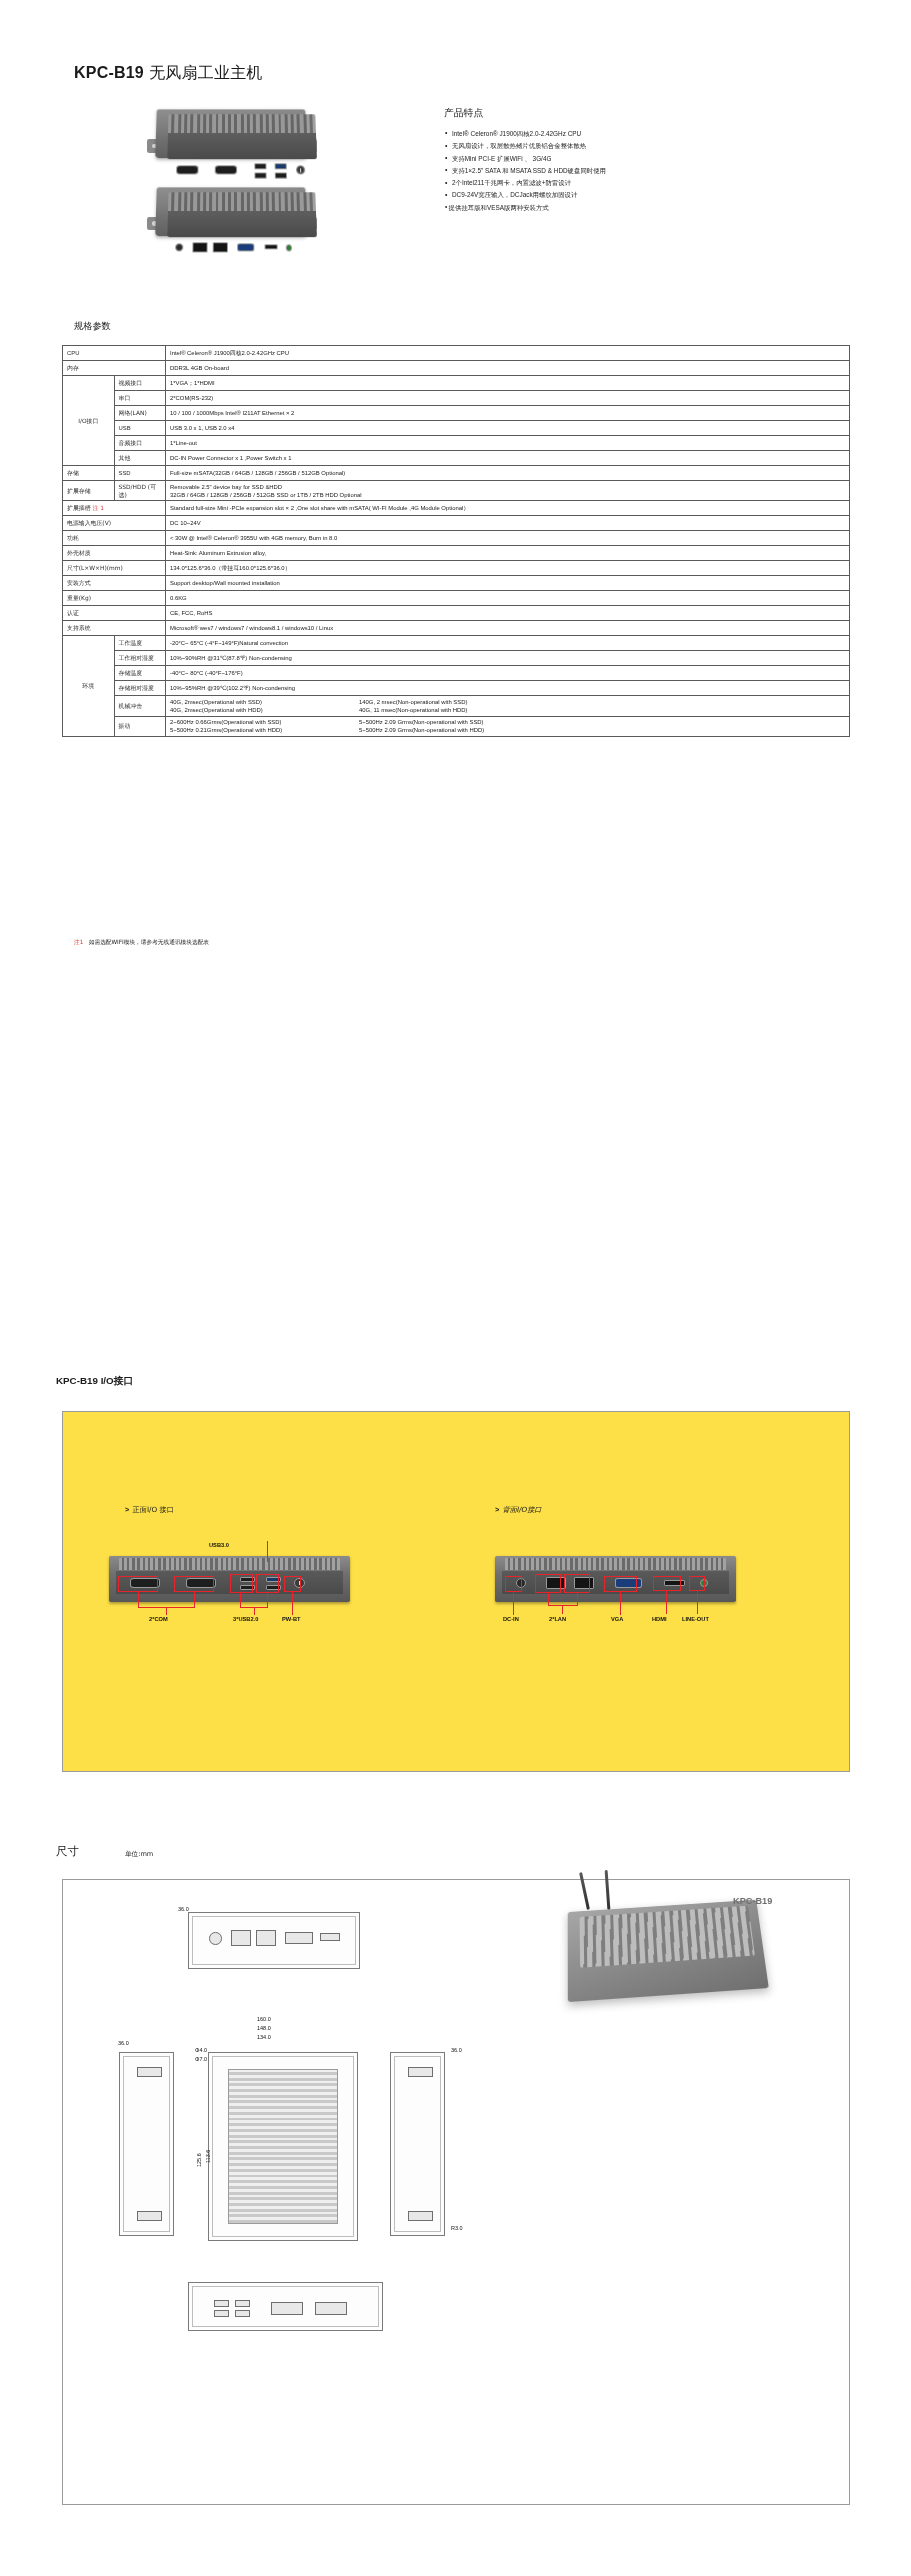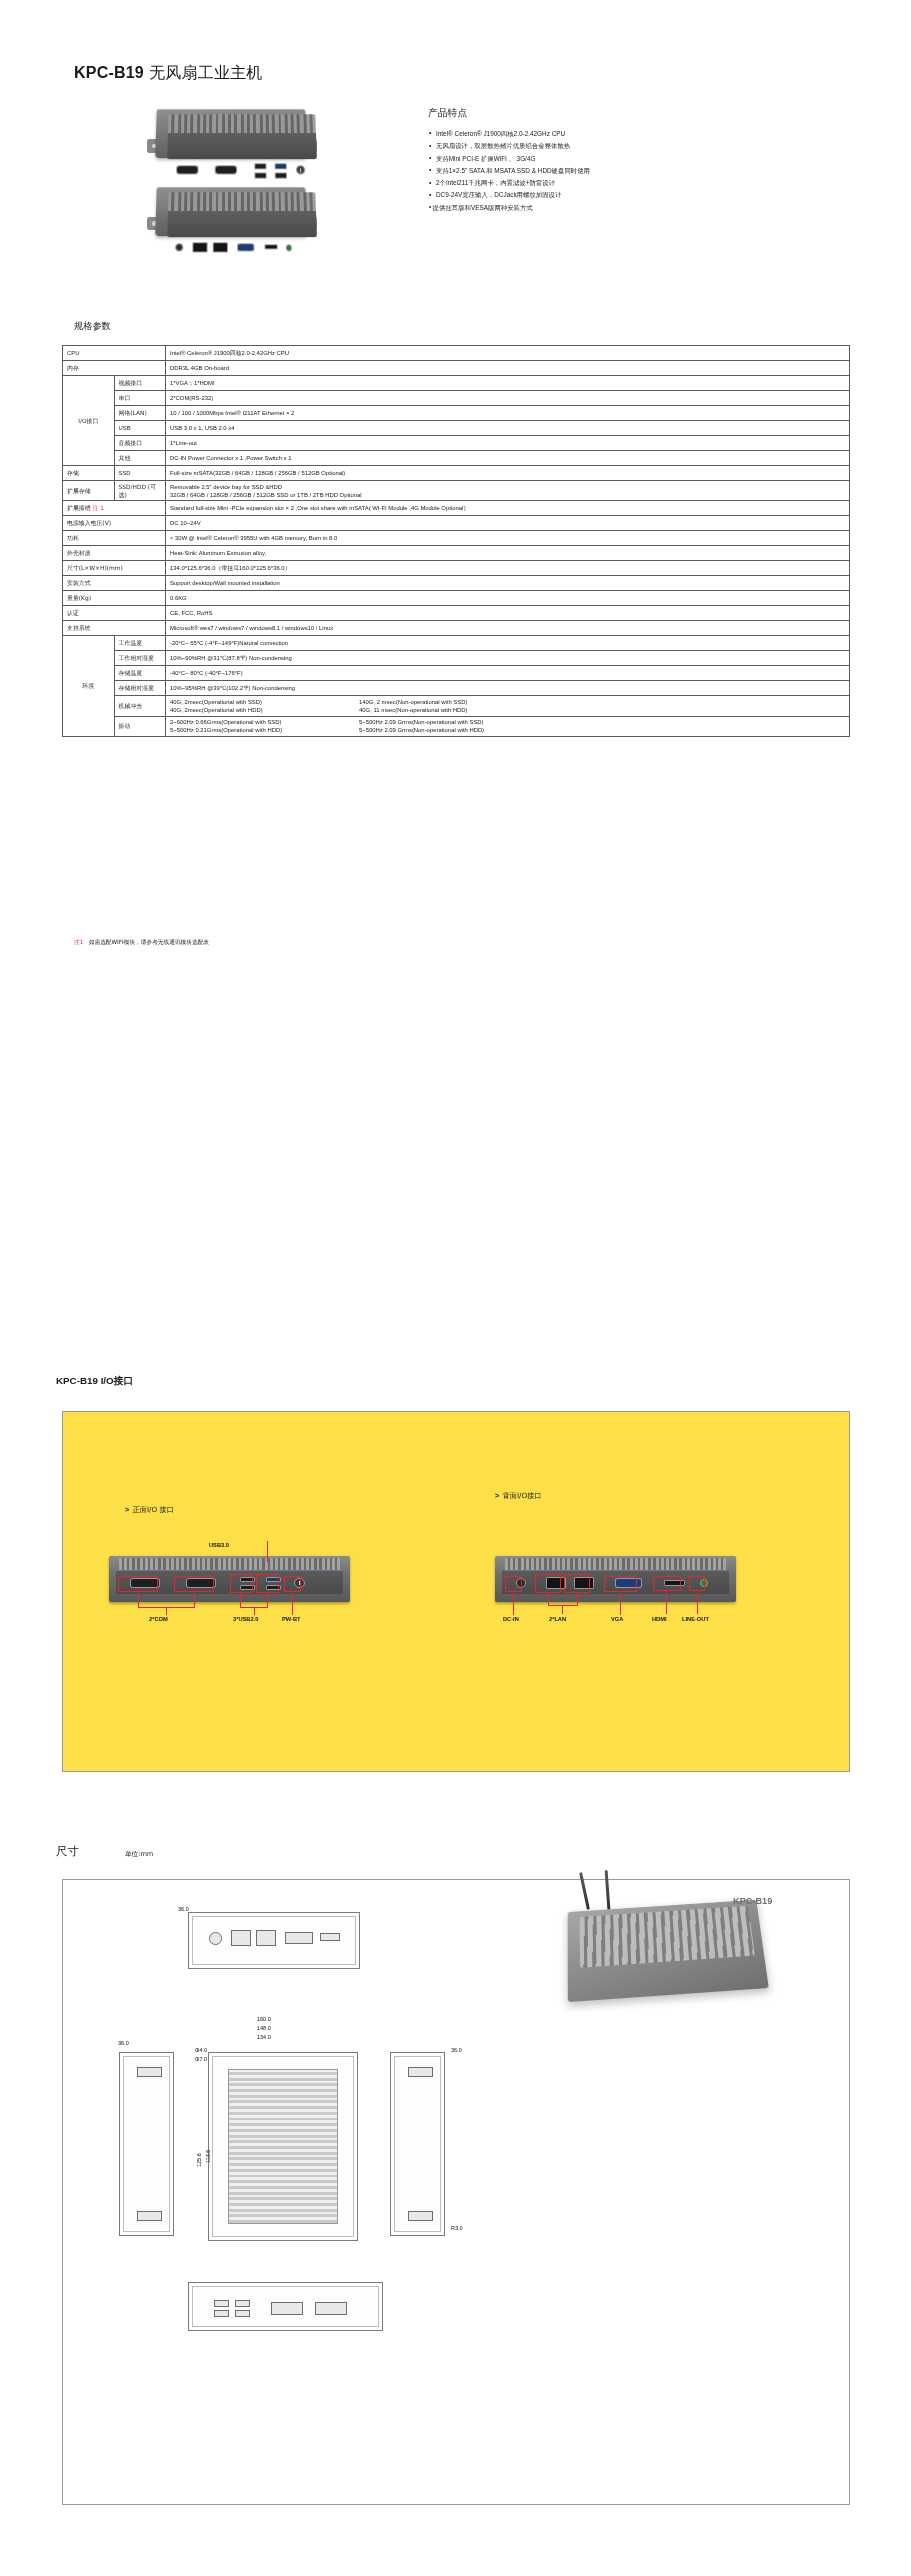--- a/index.html
+++ b/index.html
@@ -58,21 +58,21 @@
   .usb3 { width: 12px; height: 5.7px; background:#173a6b; }
   .pwr { width: 9.2px; height: 9.2px; border-radius: 50%; top:32px; background:#3a3a3a; }
   .pwr::after{content:"";position:absolute;left:3.4px;top:1.7px;width:1.1px;height:4px;background:#d9d9d9;}
   .rj45 { width: 15px; height: 10.3px; top: 31px; background:#141414; }
   .vga  { width: 17px; height: 8px; top: 32px; background:#1b3c7a; border-radius:3.4px/2.3px;}
   .hdmi { width: 13.8px; height: 5.2px; top: 33px; background:#151515; }
   .dcin { width: 8px; height: 8px; border-radius:50%; top:32px; background:#2a2a2a;}
   .lineo{ width: 6.9px; height: 6.9px; border-radius:50%; top:33px; background:#2e7d32;}
 
   
-  .features { position: absolute; left: 428px; top: 107px; width: 299px; }
+  .features { position: absolute; left: 444px; top: 107px; width: 299px; }
   .features h2 {
     margin: 0 0 8px 0;
     font-size: 9.8px; font-weight: normal;
     font-family: "DejaVu Serif", serif;
   }
   .features ul { list-style: none; margin: 0; padding: 0; }
   .features li {
     font-size: 6.4px;
     line-height: 12.3px;
     padding-left: 8px;
@@ -438,21 +438,21 @@
       <div class="redline" style="left:145px; top:51px; width:0.9px; height:8px;"></div>
       <div class="redline" style="left:183px; top:36px; width:0.9px; height:23px;"></div>
       <div class="redline" style="left:158px; top:-15px; width:0.9px; height:20.7px;"></div>
     </div>
 
     <div class="io-anno" style="left:146px; top:130px;">USB3.0</div>
     <div class="io-anno" style="left:86px; top:204px;">2*COM</div>
     <div class="io-anno" style="left:170px; top:204px;">3*USB2.0</div>
     <div class="io-anno" style="left:219px; top:204px;">PW-BT</div>
 
-    <div class="io-col-label" style="left:432px; top:79px;">
+    <div class="io-col-label" style="left:432px; top:93px;font-style:italic;">
       <span class="chev">&gt;</span><span>背面I/O接口</span>
     </div>
 
     <div class="io-photo" style="left:432px; top:144px; width:241px; height:46px;">
       <div class="io-dev">
         <div class="io-fins"></div>
         <div class="io-panel">
           <div class="pcon dcin" style="left:13.8px;top:6.9px;width:10.3px;height:10.3px;"></div>
           <div class="pcon rj45" style="left:44px;top:5.7px;width:19.5px;height:12.6px;"></div>
           <div class="pcon rj45" style="left:72px;top:5.7px;width:19.5px;height:12.6px;"></div>

